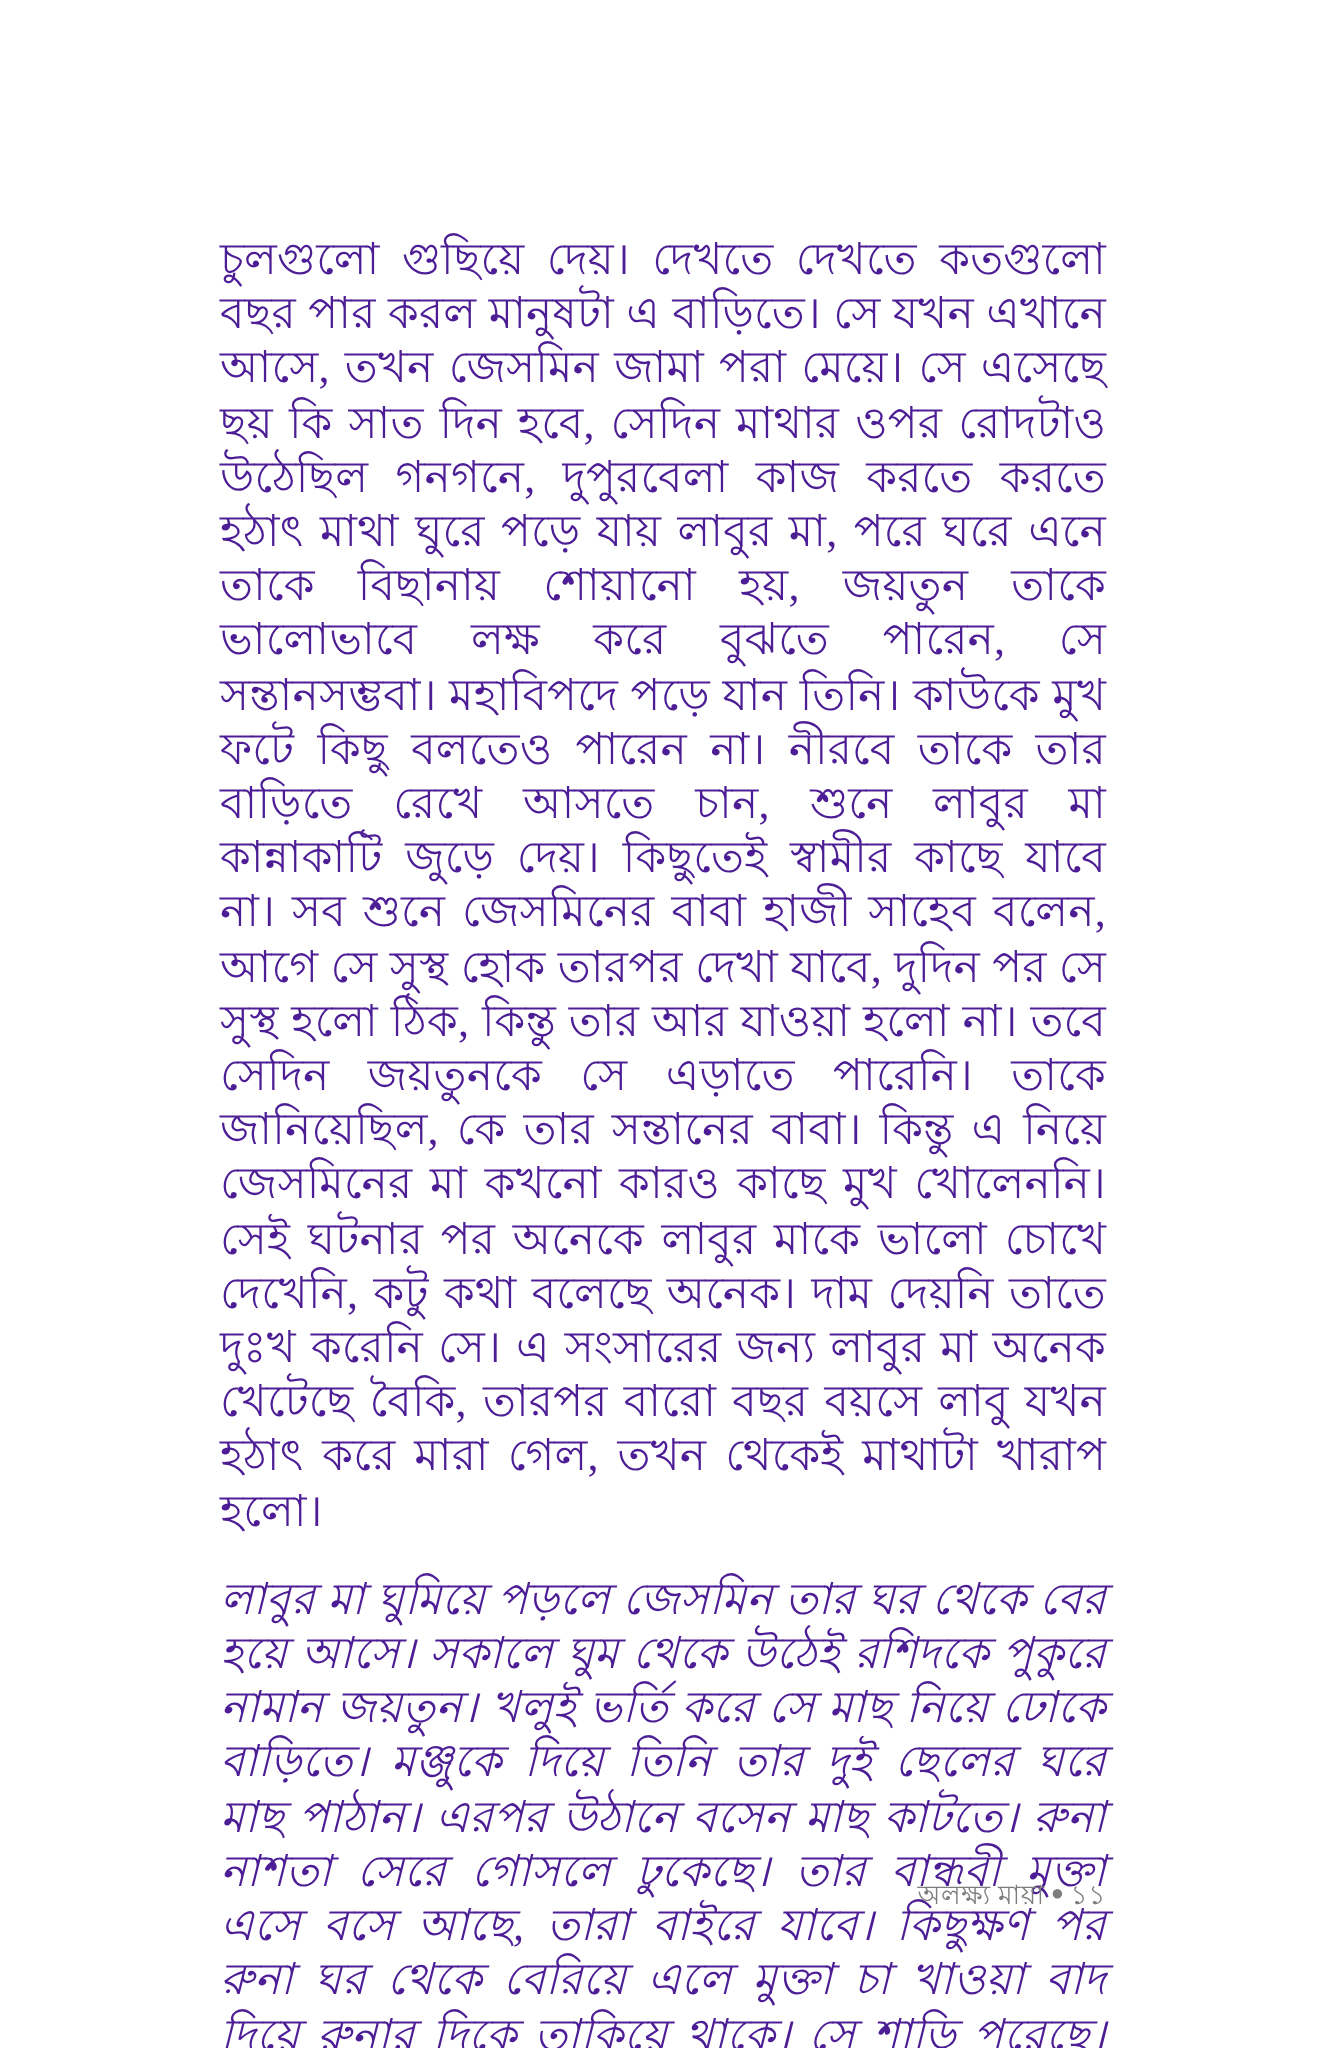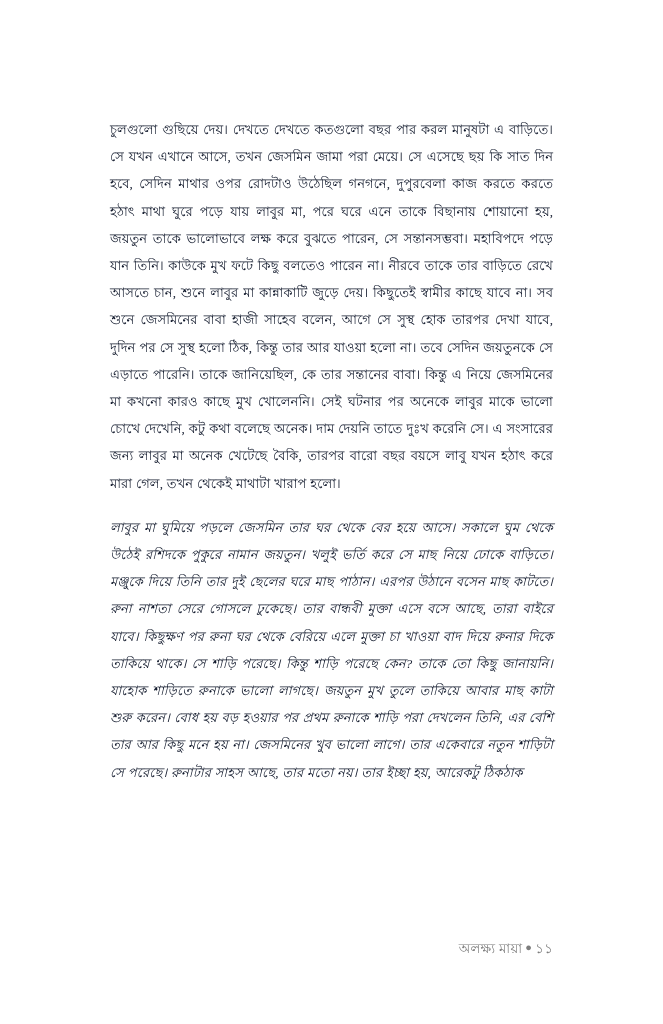--- a/index.html
+++ b/index.html
@@ -33,25 +33,25 @@
     top: 116px;
     width: 443px;
   }
 
   .para {
     margin: 0 0 17px 0;
     padding: 0;
     text-align: justify;
     text-align-last: left;
     text-justify: inter-word;
-    font-size: 13px;
+    font-size: 22px;
     line-height: 27.2px;
     letter-spacing: 0.1px;
     word-spacing: 0.5px;
-    color: #0f172a;
+    color: #4c1d95;
     hyphens: none;
   }
 
   .para:last-of-type {
     margin-bottom: 0;
     font-style: italic;
   }
 
   
   .para.ragged-last {

